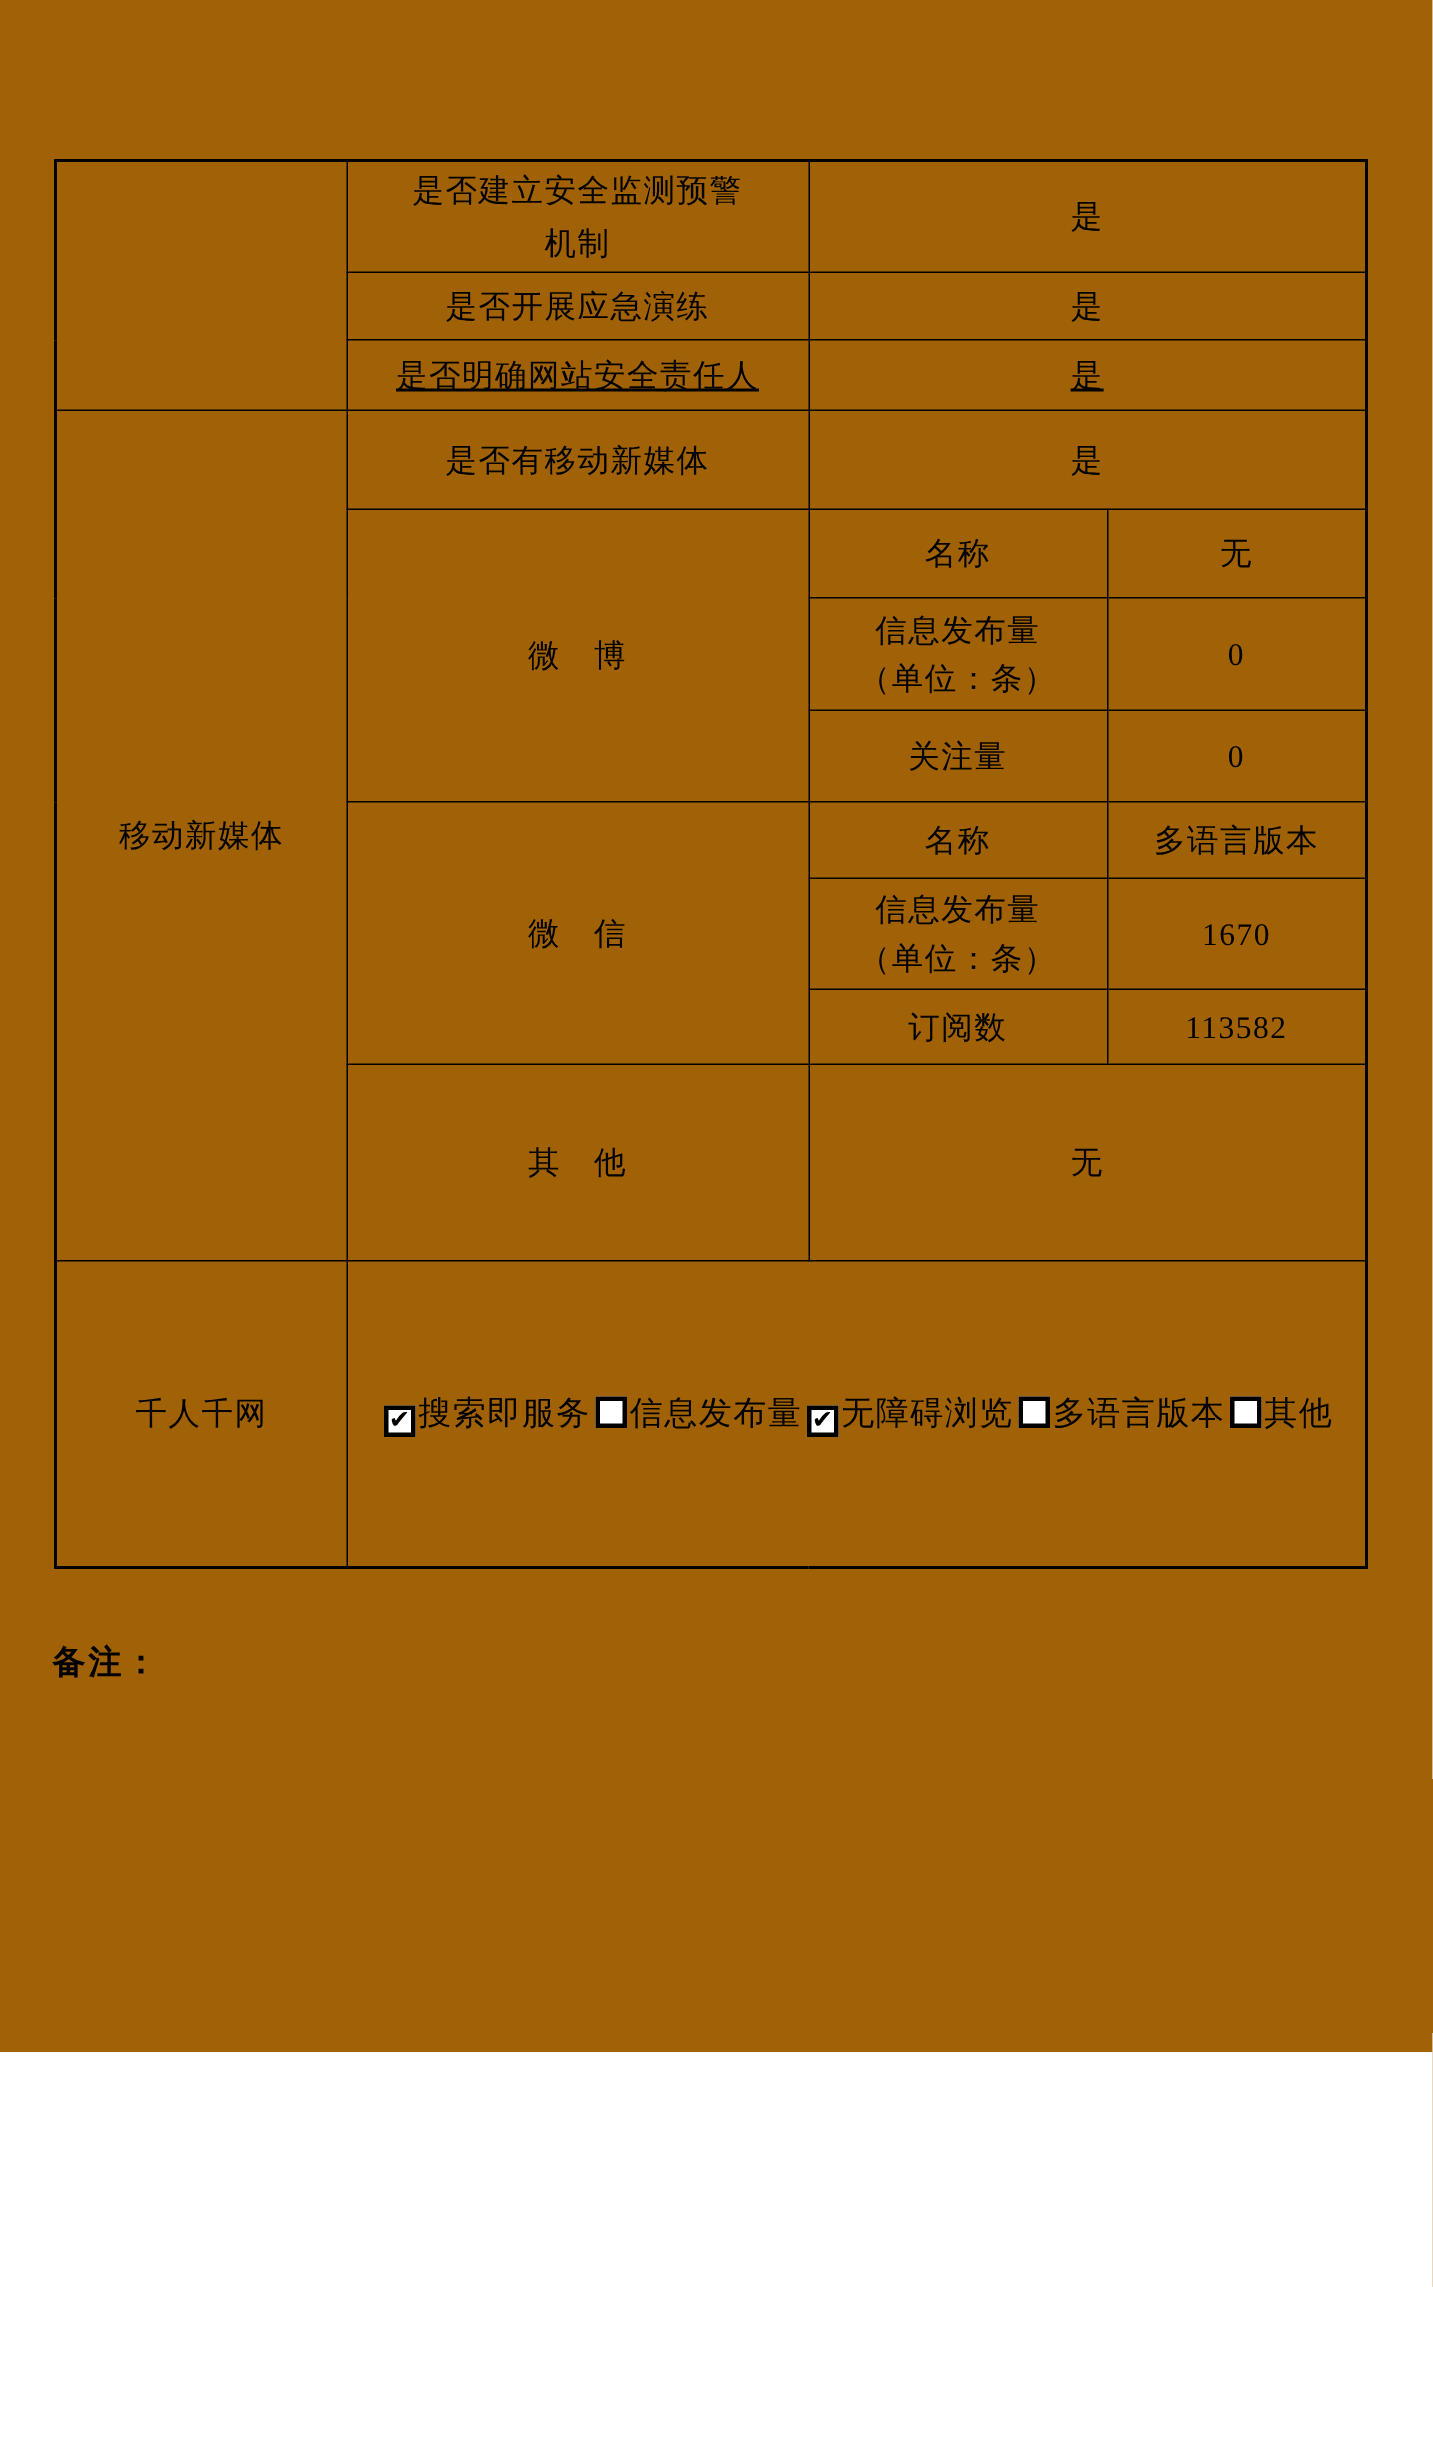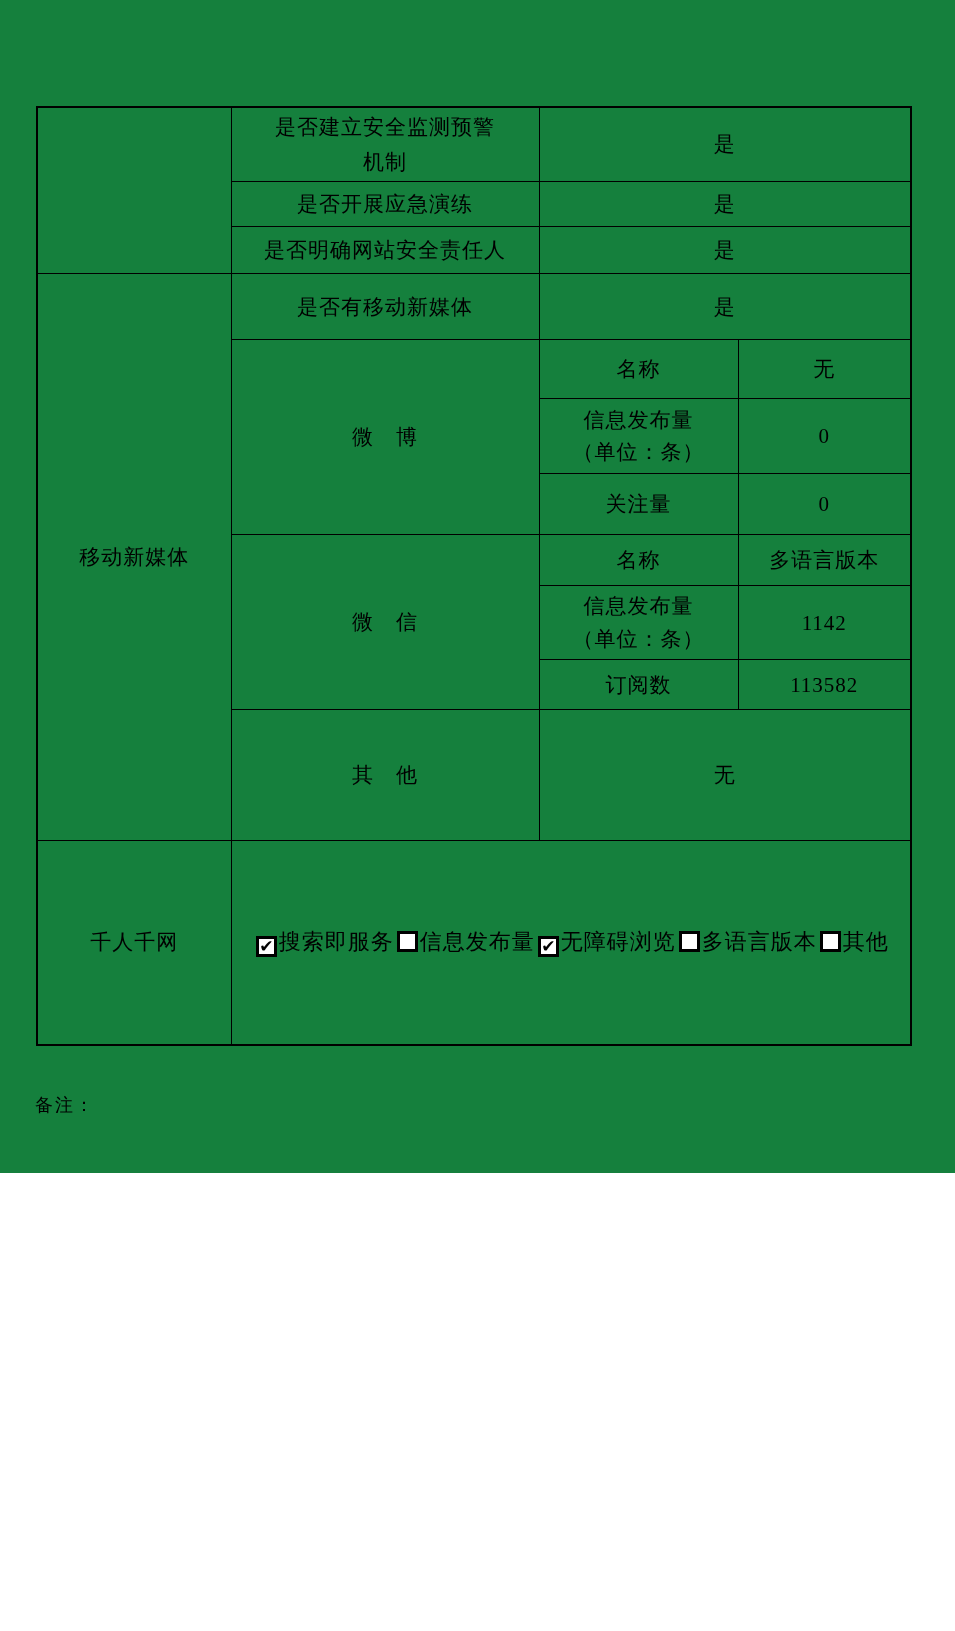--- a/index.html
+++ b/index.html
@@ -2,38 +2,38 @@
 <html><head>
 <meta charset="utf-8">
 <style>
   * { box-sizing: border-box; margin: 0; padding: 0; }
   html, body { background: #ffffff; }
   body {
     width: 955px; height: 1631px;
     font-family: "Liberation Serif", "DejaVu Serif", serif;
     color: #000;
   }
-  .sheet { position: relative; width: 955px; height: 1173px; background: #15803d; overflow: hidden; }
+  .sheet { position: relative; width: 955px; height: 1368px; background: #a16207; overflow: hidden; }
 
   table.report {
     position: absolute; left: 36px; top: 106px; width: 874px;
     border-collapse: collapse; table-layout: fixed;
     border: 2px solid #000;
   }
   table.report td {
     border: 1px solid #000;
     text-align: center; vertical-align: middle;
     font-size: 21px; letter-spacing: 1px;
     padding: 2px 6px;
     line-height: 1.55;
   }
   td.sect-top { border-top-width: 2px; }
   .r1  { height: 74px; }
   .r2  { height: 45px; padding-left: 42px; }
-  .r3  { height: 47px; }
+  .r3  { height: 47px; text-decoration: underline; }
   .r4  { height: 66px; }
   .r5  { height: 59px; }
   .r6  { height: 75px; }
   .r7  { height: 61px; }
   .r8  { height: 51px; }
   .r9  { height: 74px; }
   .r10 { height: 50px; }
   .r11 { height: 131px; }
   .r12 { height: 204px; }
 
@@ -45,21 +45,21 @@
     border: 3px solid #000; background: #fff;
     vertical-align: -3px; margin: 0 2px 0 3px;
     line-height: 15px; font-size: 17px; font-weight: bold; text-align: center;
     font-family: "DejaVu Sans", sans-serif;
     letter-spacing: 0;
   }
   .cb.checked {  }
 
   .notes {
     position: absolute; left: 35px; top: 1093px;
-    font-size: 18px; font-weight: normal; letter-spacing: 2px;
+    font-size: 22px; font-weight: bold; letter-spacing: 2px;
   }
   .pagenum {
     position: absolute; left: 0; top: 1528px; width: 955px;
     text-align: center; font-size: 23px;
   }
 </style>
 </head>
 <body>
 
 <div class="sheet">
@@ -120,21 +120,21 @@
       <td rowspan="3" class="sect-top">微　信</td>
       <td class="sect-top">名称</td>
       <td class="sect-top">多语言版本</td>
     </tr>
 
     <tr class="r9">
       <td>
         <div>信息发布量</div>
         <div>（单位：条）</div>
       </td>
-      <td>1142</td>
+      <td>1670</td>
     </tr>
 
     <tr class="r10">
       <td>订阅数</td>
       <td>113582</td>
     </tr>
 
     <tr class="r11">
       <td>其　他</td>
       <td colspan="2">无</td>

